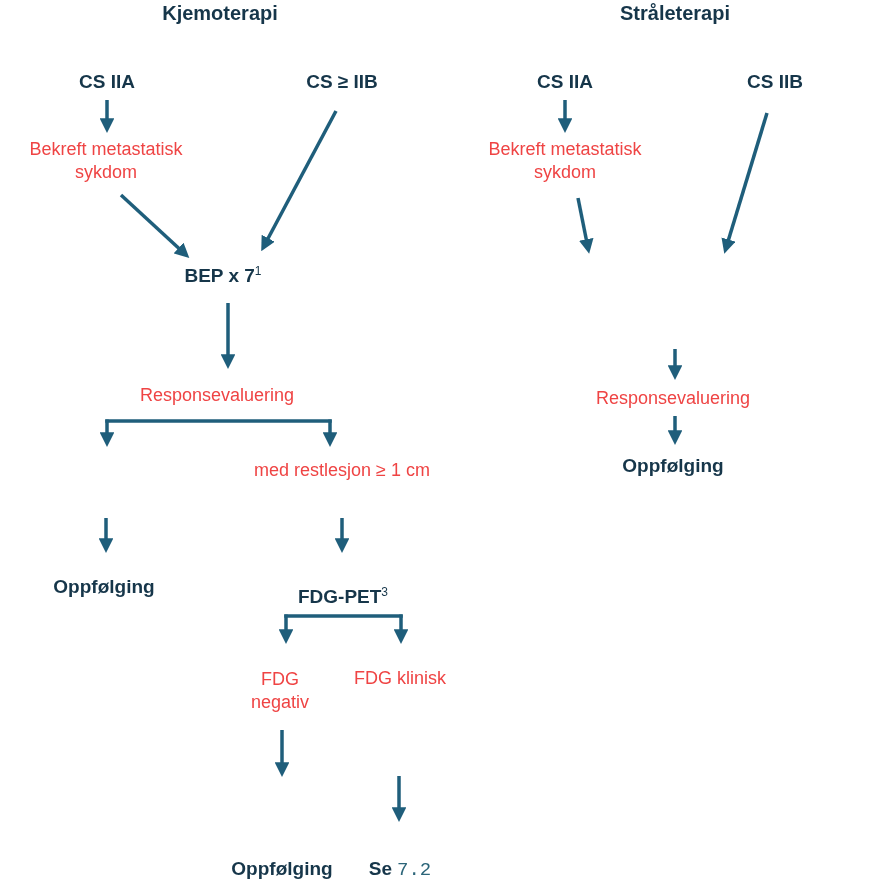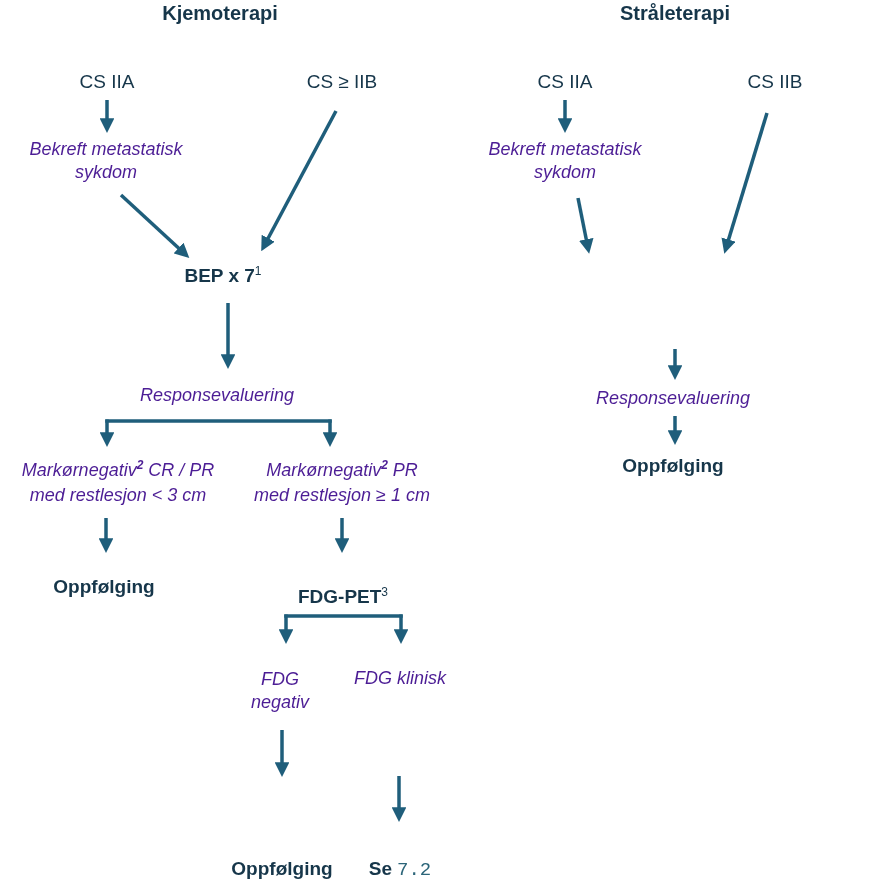--- a/index.html
+++ b/index.html
@@ -5,22 +5,22 @@
   html,body{margin:0;padding:0;background:#ffffff;}
   #canvas{
     position:relative;width:810px;height:882px;background:#ffffff;overflow:hidden;
     font-family:"Liberation Sans","DejaVu Sans",sans-serif;color:#1f1f1f;
   }
   #arrows{position:absolute;left:0;top:0;width:874px;height:882px;}
   #arrows line,#arrows path{stroke:#1f5e7b;stroke-width:3.5;fill:none;}
   #arrows .ah{fill:#1f5e7b;stroke:none;}
   .node{position:absolute;transform:translateX(-50%);white-space:nowrap;text-align:center;}
   .title{font-size:20px;font-weight:bold;color:#16364a;}
-  .hnode{font-size:19px;font-weight:normal;color:#16364a;}
-  .plain{font-size:18px;color:#4c1d95;font-style:italic;}
+  .hnode{font-size:19px;font-weight:bold;color:#16364a;}
+  .plain{font-size:18px;color:#ef4444;}
   .boldnavy{font-size:19px;font-weight:bold;color:#16364a;}
   .twolines{line-height:23px;}
   .markerblk{line-height:25px;}
   .doseblk{font-size:18px;font-weight:bold;color:#16364a;line-height:23.5px;}
   sup{font-size:12px;line-height:0;}
   sup.reg{font-weight:400;color:#16364a;}
   sup.bold2{font-weight:bold;}
   .see-ref{color:#2c6579;font-weight:400;margin-left:5px;cursor:pointer;font-family:Liberation Mono, monospace;}
 </style>
 </head>
@@ -67,31 +67,22 @@
     <div>Bekreft metastatisk</div>
     <div>sykdom</div>
   </div>
 
   <div class="node boldnavy" style="left:223px;top:265px">
     <span>BEP x 7</span><sup class="reg">1</sup>
   </div>
 
   <div class="node plain" style="left:217px;top:385px">Responsevaluering</div>
 
-  <div class="node plain markerblk" style="left:118px;top:458px">
-    <div>
-      <span>Markørnegativ</span><sup class="bold2">2</sup><span> CR / PR</span>
-    </div>
-    <div>med restlesjon &lt; 3 cm</div>
-  </div>
 
   <div class="node plain markerblk" style="left:342px;top:458px">
-    <div>
-      <span>Markørnegativ</span><sup class="bold2">2</sup><span> PR</span>
-    </div>
     <div>med restlesjon ≥ 1 cm</div>
   </div>
 
   <div class="node boldnavy" style="left:104px;top:576px">Oppfølging</div>
 
   <div class="node boldnavy" style="left:343px;top:586px">
     <span>FDG-PET</span><sup class="reg">3</sup>
   </div>
 
   <div class="node plain twolines" style="left:280px;top:668px">

